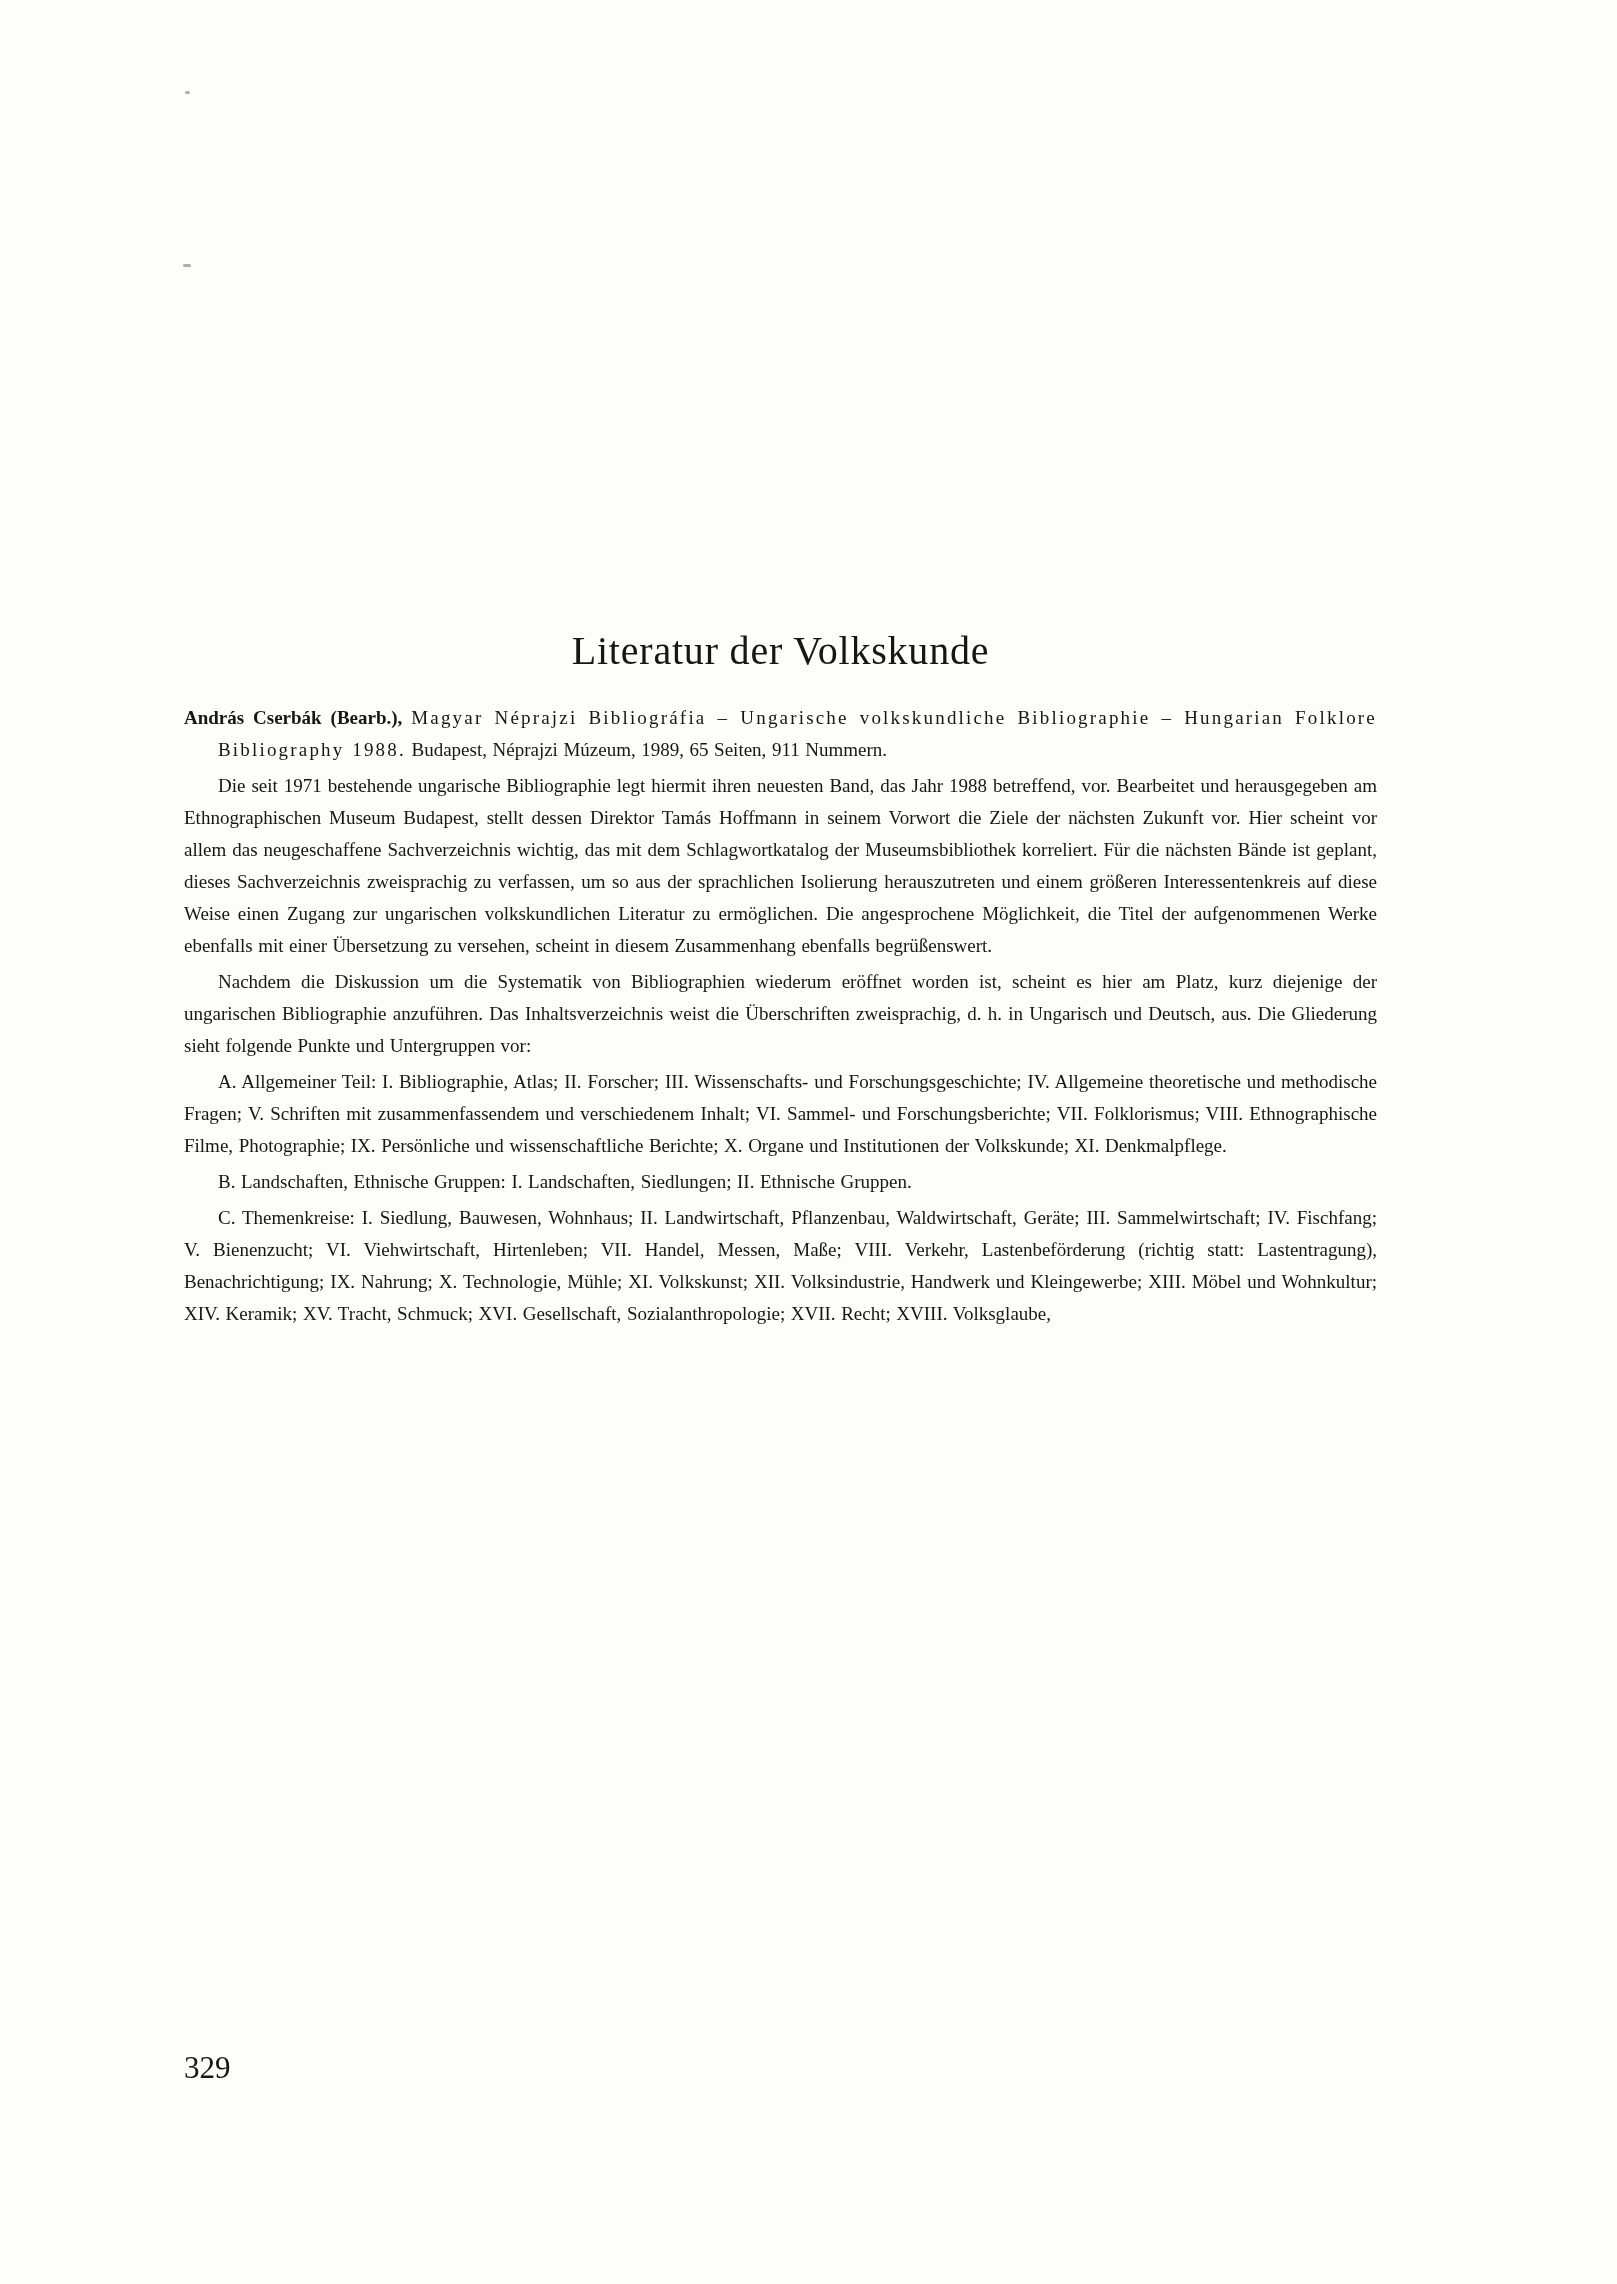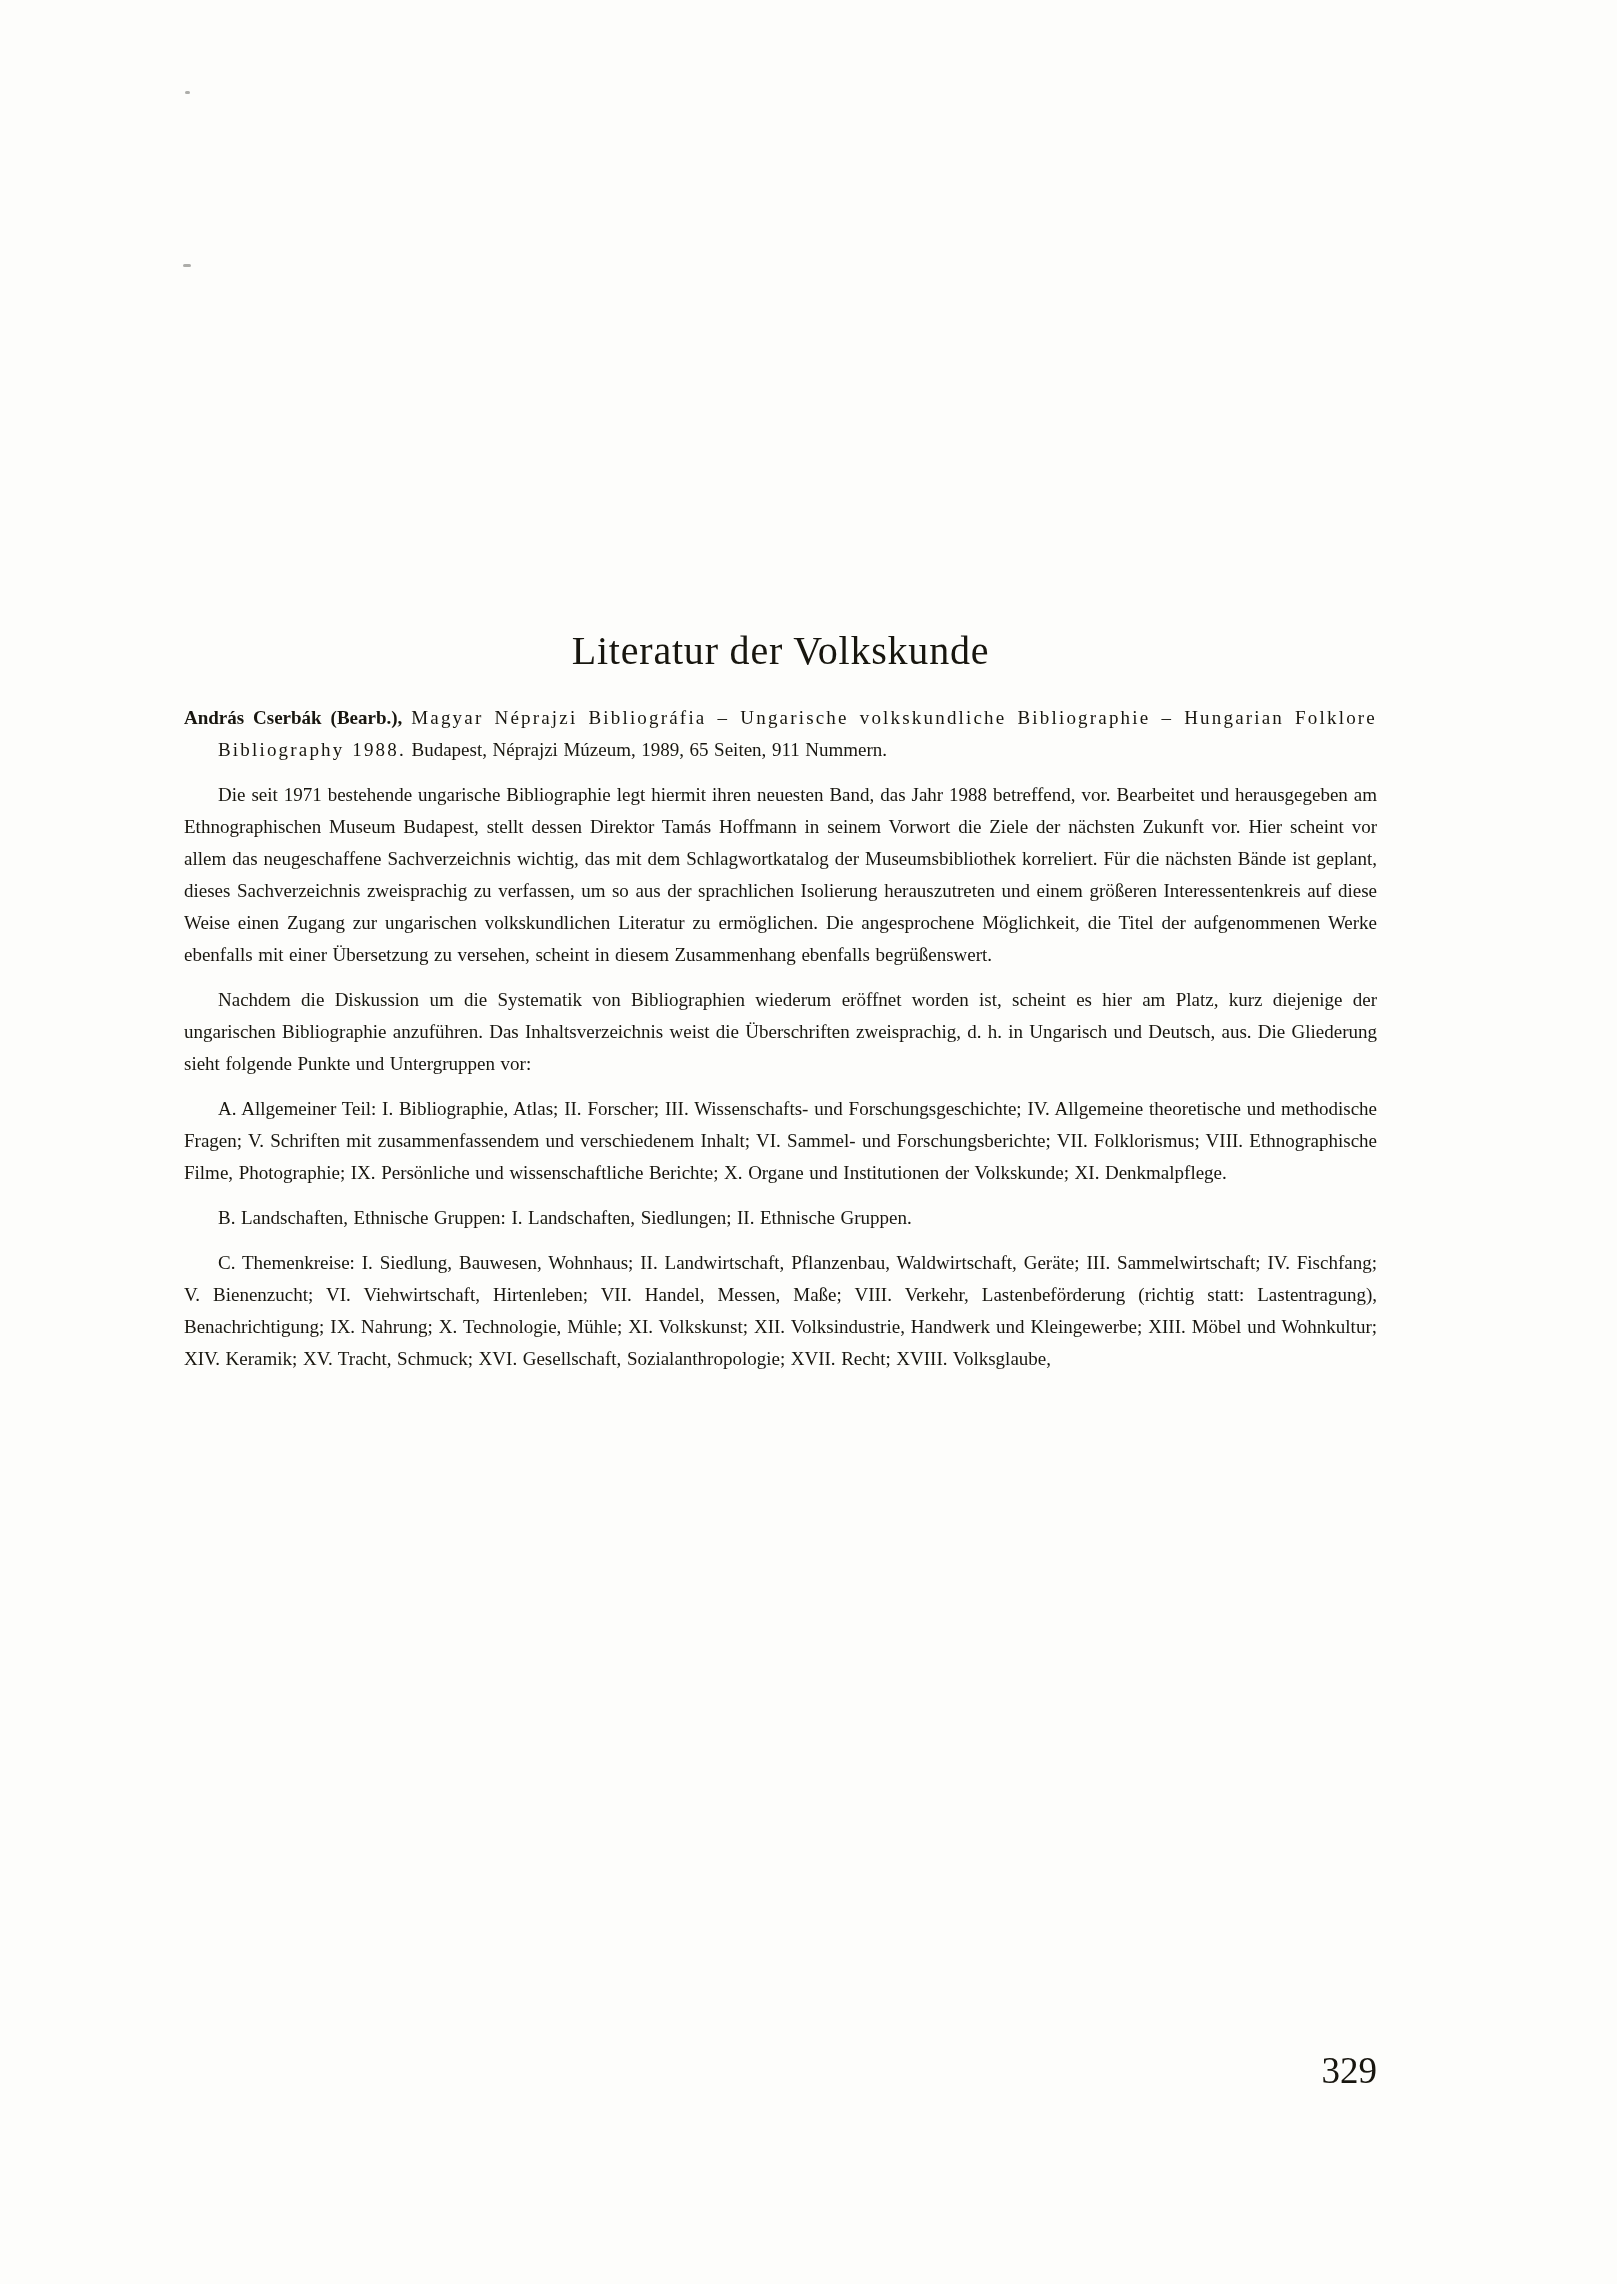--- a/index.html
+++ b/index.html
@@ -54,29 +54,28 @@
     text-indent: -34px;
   }
   .entry .author {
     font-weight: bold;
   }
   .entry .spaced {
     letter-spacing: 0.115em;
   }
   .body-para {
     text-indent: 34px;
-    margin-top: 13px;
+    margin-top: 4px;
   }
   .page-number {
     position: absolute;
     left: 184px;
     top: 2052px;
     width: 1193px;
-    text-align: right;
-    font-size: 37px;
+    font-size: 31px;
     line-height: 1;
   }
 </style>
 </head>
 <body>
 
 <div class="page">
 
   <div class="scan-artifact a1"></div>
   <div class="scan-artifact a2"></div>

